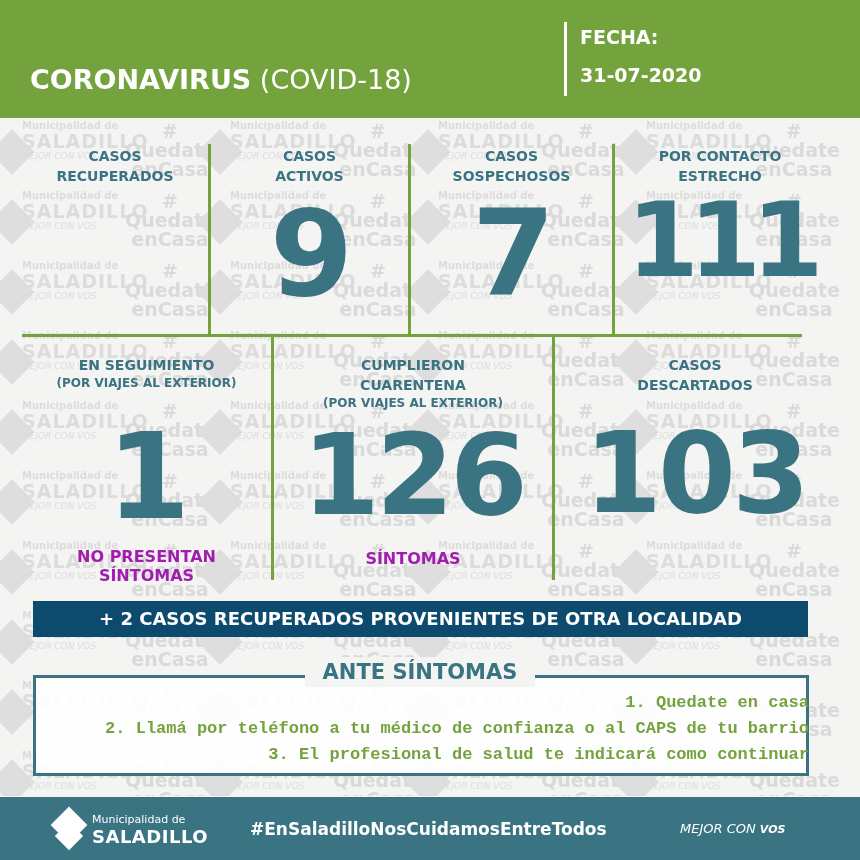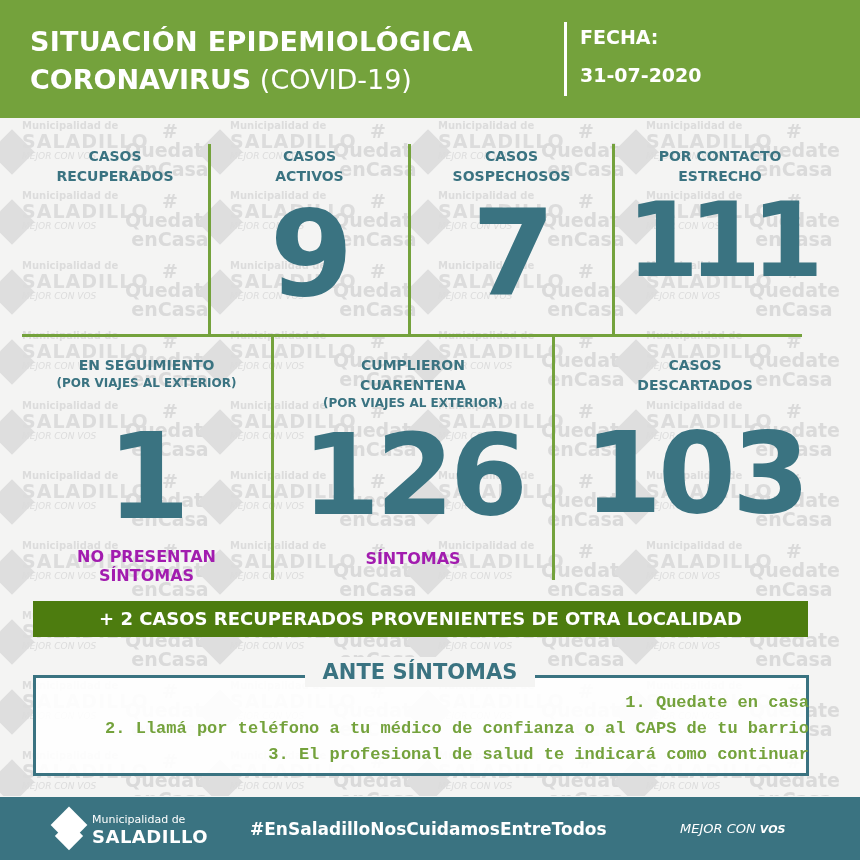--- a/index.html
+++ b/index.html
@@ -18,41 +18,40 @@
   .wm-b { font-size:19px; line-height:20px; letter-spacing:1px; }
   .wm-c { font-size:9px; font-style:italic; font-weight:normal; }
   .wm-q { position:absolute; color:#dadada; font-weight:bold; font-size:19px; line-height:19px; text-align:center; width:90px; }
   .vline { position:absolute; background:#74a23c; width:3px; }
   .hline { position:absolute; background:#74a23c; height:3px; }
   .card { position:absolute; text-align:center; }
   .lbl { color:#3a7381; font-weight:bold; font-size:14px; line-height:20px; }
   .sub { color:#3a7381; font-weight:bold; font-size:12px; line-height:16px; }
   .num { color:#3a7381; font-weight:bold; line-height:1; letter-spacing:-4px; }
   .green { color:#a21caf; font-weight:bold; font-size:16px; line-height:19px; }
-  .banner { position:absolute; left:33px; top:601px; width:775px; height:36px; background:#4d7c0f; color:#fff; font-weight:bold; font-size:18px; line-height:36px; text-align:center; }
+  .banner { position:absolute; left:33px; top:601px; width:775px; height:36px; background:#0c4a6e; color:#fff; font-weight:bold; font-size:18px; line-height:36px; text-align:center; }
   .box { position:absolute; left:33px; top:675px; width:776px; height:101px; border:3px solid #3a7381; background:rgba(255,255,255,0.9); }
   .box-title { position:absolute; left:305px; top:657px; width:230px; text-align:center; background:#f4f4f3; color:#3a7381; font-weight:bold; font-size:21px; line-height:30px; }
   .box-lines { position:absolute; left:33px; top:690px; width:776px; text-align:right;font-family:Liberation Mono, monospace; }
   .box-lines div { color:#74a23c; font-weight:bold; font-size:17px; line-height:26px; }
   .footer { position:absolute; left:0; top:797px; width:860px; height:63px; background:#3a7381; color:#fff; }
   .f-logo { position:absolute; left:52px; top:10px; width:34px; height:44px; }
   .f-logo::before { content:""; position:absolute; left:4px; top:5px; width:26px; height:26px; background:#fff; transform:rotate(45deg); }
   .f-logo::after { content:""; position:absolute; left:7px; top:19px; width:20px; height:20px; background:#fff; transform:rotate(45deg); }
   .f-muni { position:absolute; left:92px; top:16px; font-size:11px; }
   .f-sal { position:absolute; left:92px; top:29px; font-weight:bold; font-size:18px; letter-spacing:0.5px; }
   .f-hash { position:absolute; left:250px; top:22px; font-weight:bold; font-size:17px; }
   .f-mejor { position:absolute; left:680px; top:24px; font-size:13px; font-style:italic; }
   .f-mejor b { font-size:11px; }
 </style>
 </head>
 <body>
 
 <div class="header">
-  <div class="t1">SITUACIÓN EPIDEMIOLÓGICA</div>
-  <div class="t2"><span>CORONAVIRUS</span><span class="thin"> (COVID-19)</span></div>
+  <div class="t2"><span>CORONAVIRUS</span><span class="thin"> (COVID-18)</span></div>
   <div class="divider"></div>
   <div class="fecha" style="top:26px">FECHA:</div>
   <div class="fecha" style="top:64px">31-07-2020</div>
 </div>
 
 <div class="watermark">
   <div id="wm">
       <div class="wm-logo" style="left: -10px; top: 12px;"></div>
       <div class="wm-cell" style="left: 22px; top: 2px;">
         <div class="wm-a">Municipalidad de</div>

